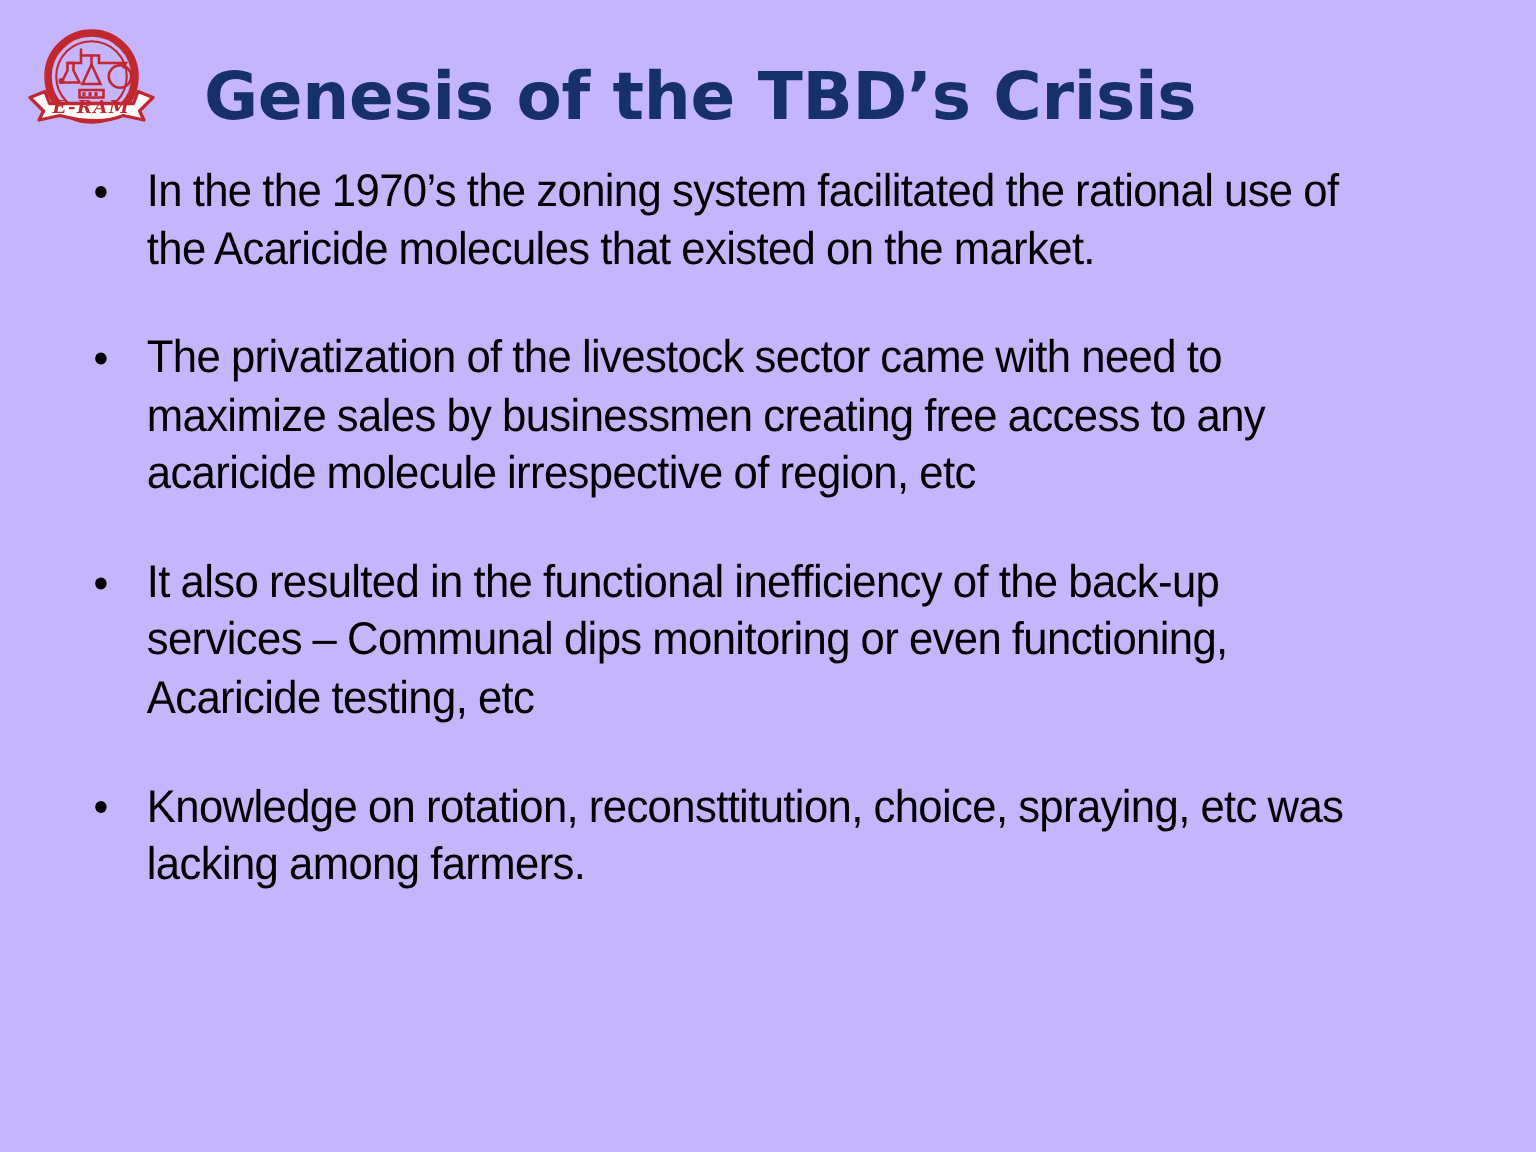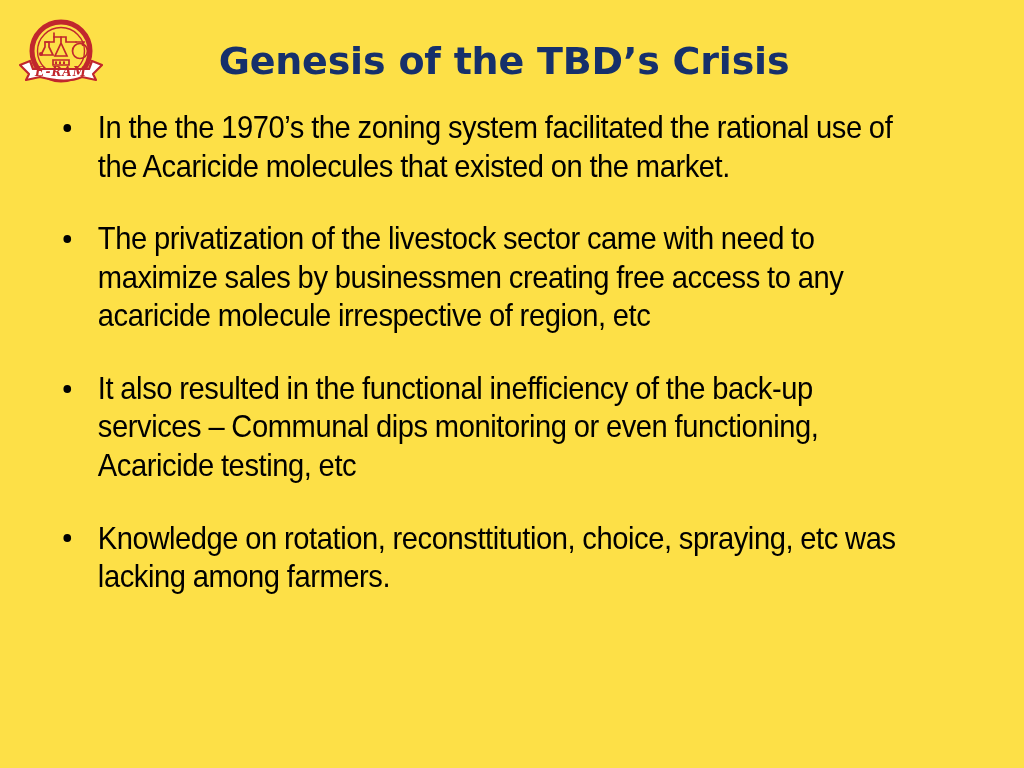--- a/index.html
+++ b/index.html
@@ -11,42 +11,41 @@
     width: 1024px;
     height: 768px;
     background: #ffffff;
     font-family: "Liberation Sans", sans-serif;
     overflow: hidden;
   }
   .slide {
     position: relative;
     width: 1024px;
     height: 768px;
-    background: #fde047;
+    background: #c4b5fd;
   }
 
   
   .logo {
     position: absolute;
     left: 14px;
     top: 18px;
     width: 94px;
     height: 74px;
   }
   .logo svg { display: block; width: 94px; height: 74px; }
 
   
   .title {
     position: absolute;
-    left: 104px;
+    left: 136px;
     top: 42px;
     width: 800px;
-    text-align: center;
     font-family: "DejaVu Sans", sans-serif;
-    font-size: 38px;
+    font-size: 44px;
     font-weight: bold;
     color: #16306b;
     letter-spacing: -0.2px;
     line-height: 1.05;
     white-space: nowrap;
   }
 
   
   .body-list {
     position: absolute;

